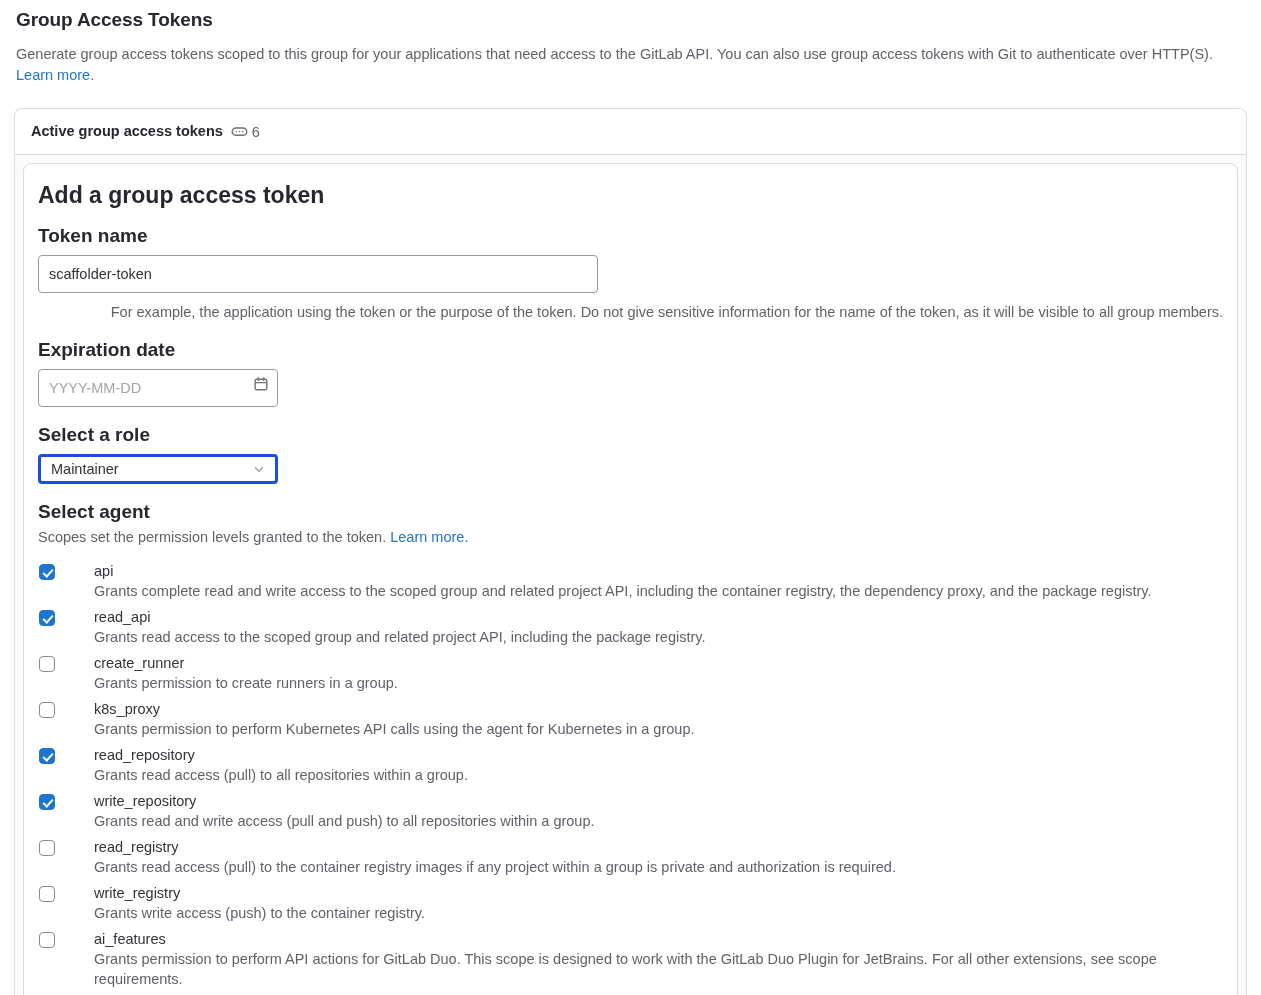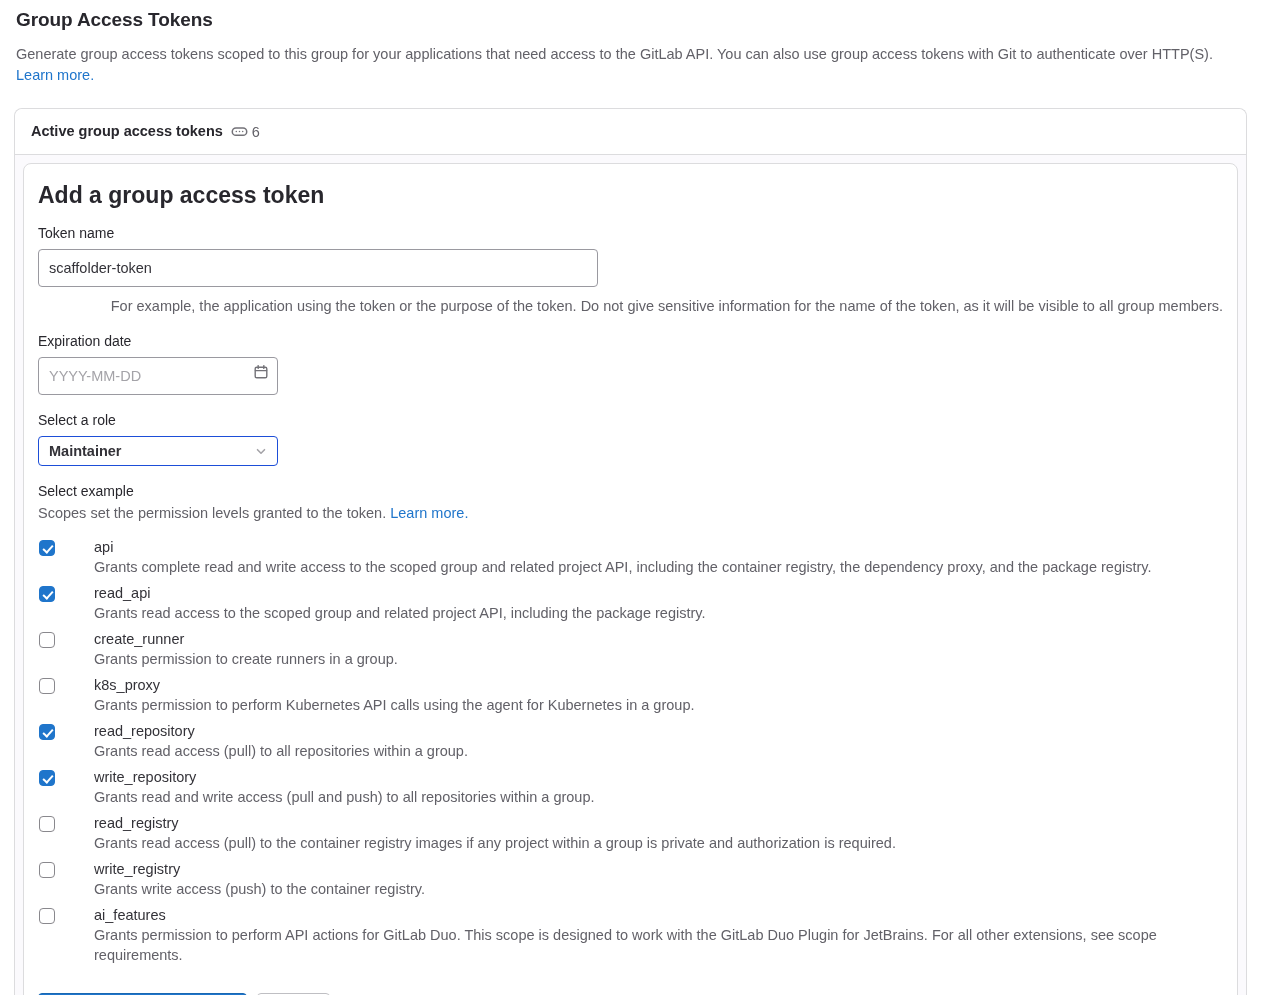--- a/index.html
+++ b/index.html
@@ -33,39 +33,39 @@
   .crud-body { padding: 8px; background: #fbfafd; }
 
   
   .inner-card {
     background: #fff; border: 1px solid #dcdcde; border-radius: 8px;
     padding: 16px 14px 16px 14px;
   }
   .form-title { font-size: 23px; font-weight: 700; color: #28272d; margin: 2px 0 16px 0; }
 
   .form-group { margin-bottom: 17px; }
-  .form-label { display: block; font-weight: 400; font-size: 14px; color: #28272d; margin-bottom: 8px; }
+  .form-label { display: block; font-weight: 700; font-size: 19px; color: #28272d; margin-bottom: 8px; }
 
   .text-input {
     display: block; height: 38px; width: 560px;
     border: 1px solid #9a99a0; border-radius: 4px;
     padding: 0 10px; font-size: 14.5px; color: #333238;
     font-family: inherit; background: #fff; outline: none;
   }
   .help-text { color: #626168; margin-top: 9px; line-height: 20px; text-align: right; }
 
   .input-with-icon { position: relative; width: 240px; }
   .input-with-icon .text-input { width: 240px; padding-right: 32px; }
   .input-icon { position: absolute; right: 9px; top: 7px; width: 16px; height: 16px; color: #737278; pointer-events: none; }
   .text-input::placeholder { color: #a4a3a8; opacity: 1; }
 
   .select {
-    width: 240px; height: 30px; border: 1px solid #1d4ed8; border-radius: 4px;
+    width: 240px; height: 30px; border: 3px solid #1d4ed8; border-radius: 4px;
     background: #fff; display: flex; align-items: center; justify-content: space-between;
-    padding: 0 9px 0 10px; cursor: pointer; font-weight: bold;
+    padding: 0 9px 0 10px; cursor: pointer;
   }
   .select-value { color: #333238; }
   .select .chevron { width: 14px; height: 14px; color: #a4a3a8; }
 
   .scopes-label { margin-bottom: 4px; }
   .scopes-desc { color: #626168; line-height: 20px; margin-bottom: 14px; }
 
   .scope-row { display: flex; align-items: flex-start; margin-bottom: 4px; gap: 31px; }
   .checkbox {
     flex: none; width: 16px; height: 16px; margin: 3px 8px 0 1px;
@@ -145,21 +145,21 @@
           <label class="form-label">Select a role</label>
           <div class="select">
             <span class="select-value">Maintainer</span>
             <svg class="chevron" viewBox="0 0 16 16" fill="none" stroke="currentColor" stroke-width="1.8" stroke-linecap="round" stroke-linejoin="round">
               <polyline points="4,6.5 8,10.5 12,6.5"></polyline>
             </svg>
           </div>
         </div>
 
         <div>
-          <label class="form-label scopes-label">Select example</label>
+          <label class="form-label scopes-label">Select agent</label>
           <div class="scopes-desc"><span>Scopes set the permission levels granted to the token.</span> <a class="link">Learn more.</a></div>
 
           <div id="scopes-list">
             <div class="scope-row">
               <span class="checkbox checked"></span>
               <div class="scope-text">
                 <label class="scope-name">api</label>
                 <div class="scope-desc">Grants complete read and write access to the scoped group and related project API, including the container registry, the dependency proxy, and the package registry.</div>
               </div>
             </div>

